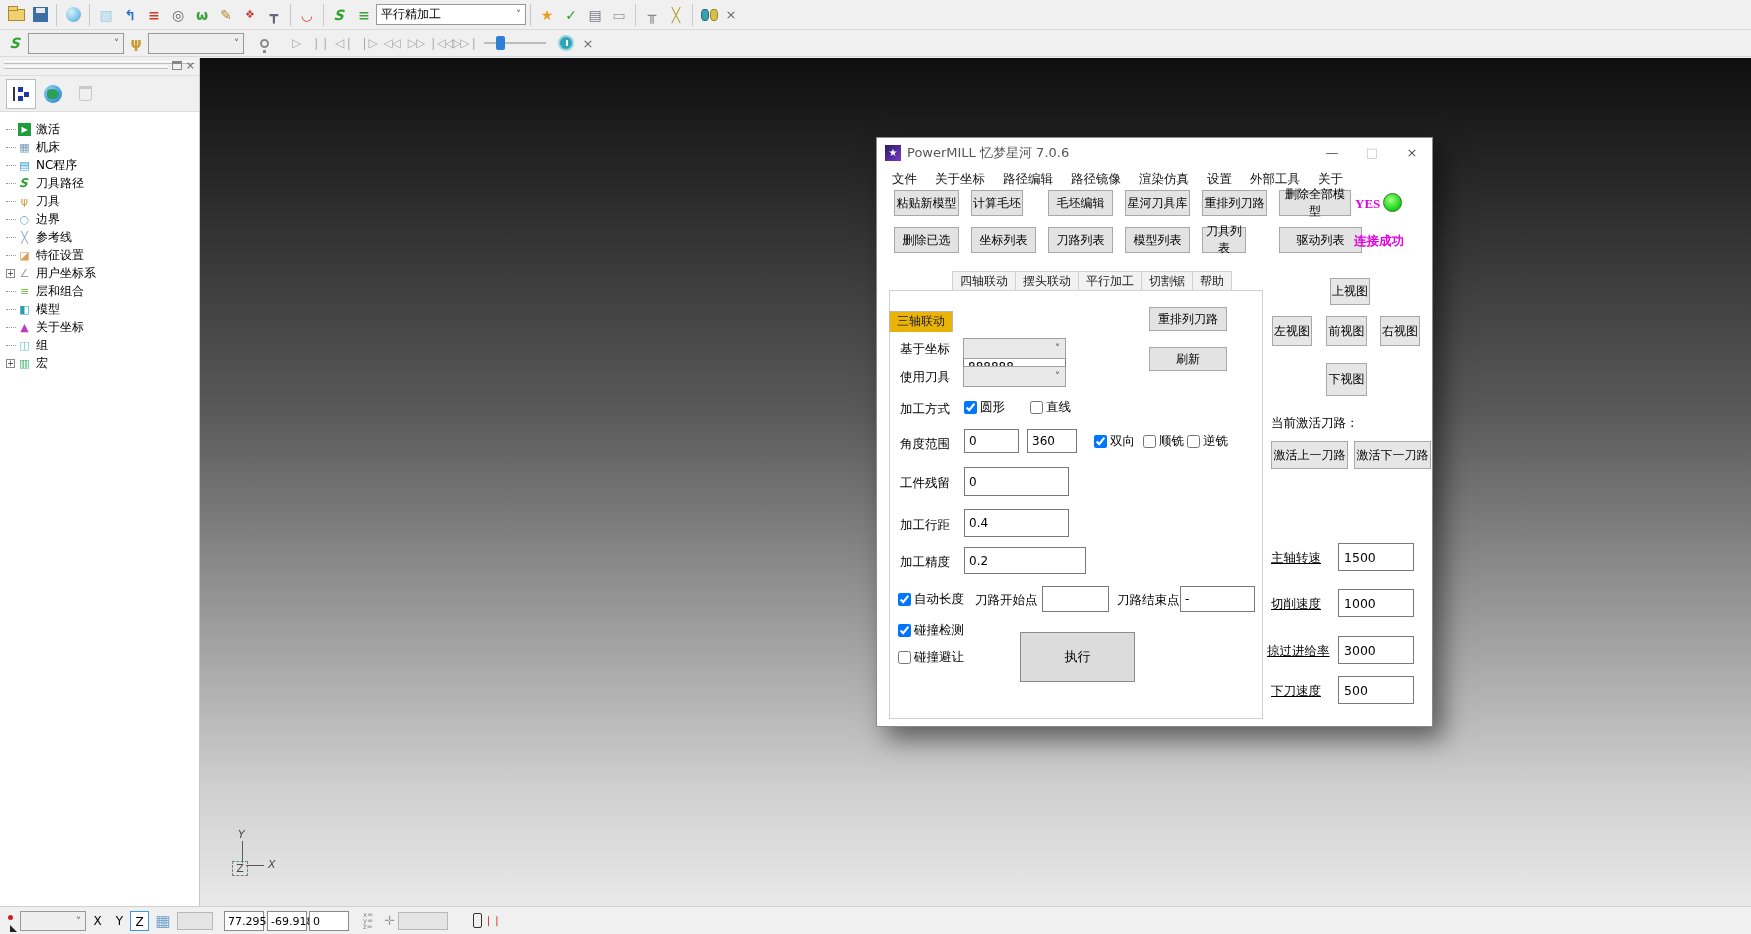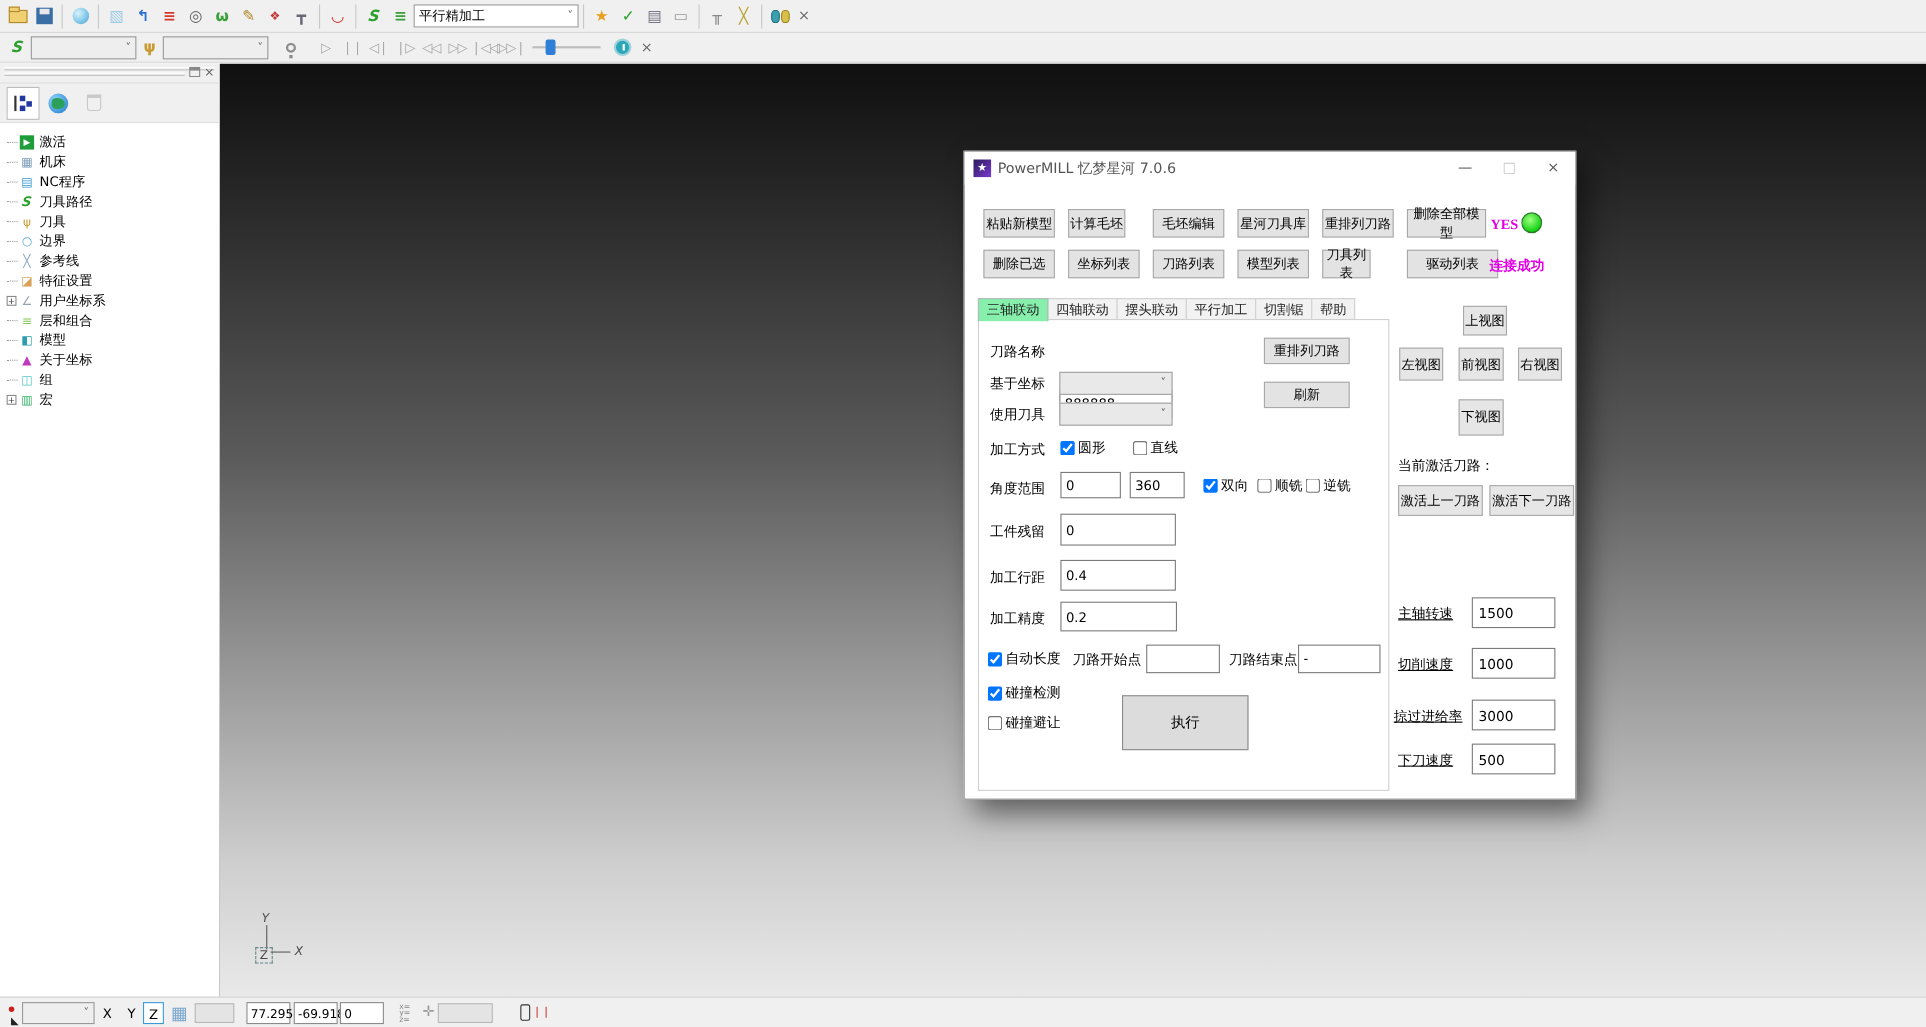--- a/index.html
+++ b/index.html
@@ -92,21 +92,21 @@
   .wbtn { width:40px; text-align:center; line-height:30px; font-size:13px; color:#555; }
   .wbtn.max { color:#c8c8c8; }
   #dlg-menubar { height:22px; display:flex; align-items:center; padding-left:6px; }
   .mitem { padding:0 9px; font-size:12.5px; color:#111; }
   .dbtn { position:absolute; height:26px; background:#e3e3e3; border:1px solid #a8a8a8; font-size:12px; text-align:center; display:flex; align-items:center; justify-content:center; font-family:inherit; }
   .yes { position:absolute; color:#e400e4; font-weight:bold; font-family:"Liberation Serif",serif; font-size:13px; }
   .gdot { position:absolute; width:19px; height:19px; border-radius:50%; background:radial-gradient(circle at 7px 6px,#a0ff80,#12d212 70%,#0a9a0a); border:1px solid #2a7a2a; }
   .magenta { position:absolute; color:#e400e4; font-size:12.5px; font-weight:bold; }
   #dlg-tabs { position:absolute; left:12px; top:133px; display:flex; }
   .dtab { height:20px; padding:0 7px; line-height:19px; font-size:12px; border:1px solid #d0d0d0; border-bottom:none; background:#f2f2f2; color:#222; margin-right:-1px; }
-  .dtab.active { background:#86efac; height:21px; border-color:#b8b8b8; position:relative; z-index:2; }
+  .dtab.active { background:#eab308; height:21px; border-color:#b8b8b8; position:relative; z-index:2;margin-top:40px; }
   #dlg-panel { position:absolute; left:12px; top:152px; width:374px; height:429px; border:1px solid #d0d0d0; background:#fff; }
   .flabel { position:absolute; font-size:12.5px; color:#000; }
   .inp { position:absolute; background:#fff; border:1px solid #7a7a7a; font-size:12px; padding:2px 4px; font-family:inherit; }
   .fcombo { position:absolute; height:21px; background:#e9e9e9; border:1px solid #a0a0a0; display:flex; align-items:center; justify-content:flex-end; padding:0 5px; }
   .fcombo .caret { color:#444; font-size:10px; }
   .cbrow { position:absolute; display:flex; align-items:center; font-size:12.5px; }
   .cbrow input { width:13px; height:13px; margin-right:3px; }
   .bigbtn { position:absolute; background:#dcdcdc; border:1px solid #8a8a8a; font-size:13px; display:flex; align-items:center; justify-content:center; font-family:inherit; }
   .vbtn { position:absolute; background:#e6e6e6; border:1px solid #a8a8a8; font-size:12px; display:flex; align-items:center; justify-content:center; font-family:inherit; }
   .plabel { position:absolute; font-size:12.5px;text-decoration:underline; }
@@ -370,20 +370,30 @@
 <div id="dialog">
   <div id="dlg-titlebar">
     <span class="dlg-ico">★</span>
     <span id="dlg-title">PowerMILL 忆梦星河  7.0.6</span>
     <span id="dlg-wbtns">
       <span class="wbtn">—</span>
       <span class="wbtn max">□</span>
       <span class="wbtn">×</span>
     </span>
   </div>
+  <div id="dlg-menubar">
+    <span class="mitem">文件</span>
+    <span class="mitem">关于坐标</span>
+    <span class="mitem">路径编辑</span>
+    <span class="mitem">路径镜像</span>
+    <span class="mitem">渲染仿真</span>
+    <span class="mitem">设置</span>
+    <span class="mitem">外部工具</span>
+    <span class="mitem">关于</span>
+  </div>
 
   <button class="dbtn" style="left:17px;top:52px;width:65px">粘贴新模型</button>
   <button class="dbtn" style="left:94px;top:52px;width:52px">计算毛坯</button>
   <button class="dbtn" style="left:171px;top:52px;width:65px">毛坯编辑</button>
   <button class="dbtn" style="left:248px;top:52px;width:65px">星河刀具库</button>
   <button class="dbtn" style="left:325px;top:52px;width:65px">重排列刀路</button>
   <button class="dbtn" style="left:402px;top:52px;width:72px">删除全部模型</button>
   <span class="yes" style="left:478px;top:58px">YES</span>
   <span class="gdot" style="left:506px;top:55px"></span>
 
@@ -446,21 +456,21 @@
         <span>逆铣</span>
       </label>
 
     <span class="flabel" style="left:10px;top:184px">工件残留</span>
     <input class="inp" style="left: 74px; top: 176px; width: 105px; height: 29px;" value="0">
 
     <span class="flabel" style="left:10px;top:226px">加工行距</span>
     <input class="inp" style="left: 74px; top: 218px; width: 105px; height: 28px;" value="0.4">
 
     <span class="flabel" style="left:10px;top:263px">加工精度</span>
-    <input class="inp" style="left: 74px; top: 256px; width: 106px; height: 27px;" value="0.2">
+    <input class="inp" style="left: 74px; top: 256px; width: 122px; height: 27px;" value="0.2">
 
     <label class="cbrow" style="left:8px;top:300px">
         <input type="checkbox" checked="" style="">
         <span>自动长度</span>
       </label>
     <span class="flabel" style="left:85px;top:301px">刀路开始点</span>
     <input class="inp" style="left: 152px; top: 295px; width: 67px; height: 26px;" value="">
     <span class="flabel" style="left:227px;top:301px">刀路结束点</span>
     <input class="inp" style="left: 290px; top: 295px; width: 75px; height: 26px;" value="-">
 

